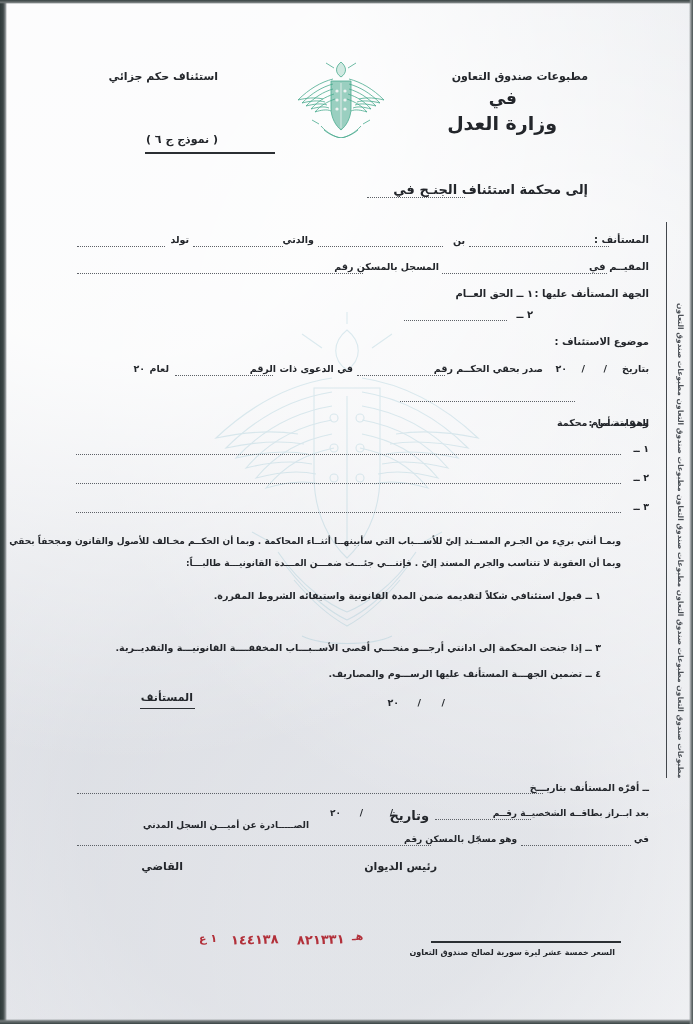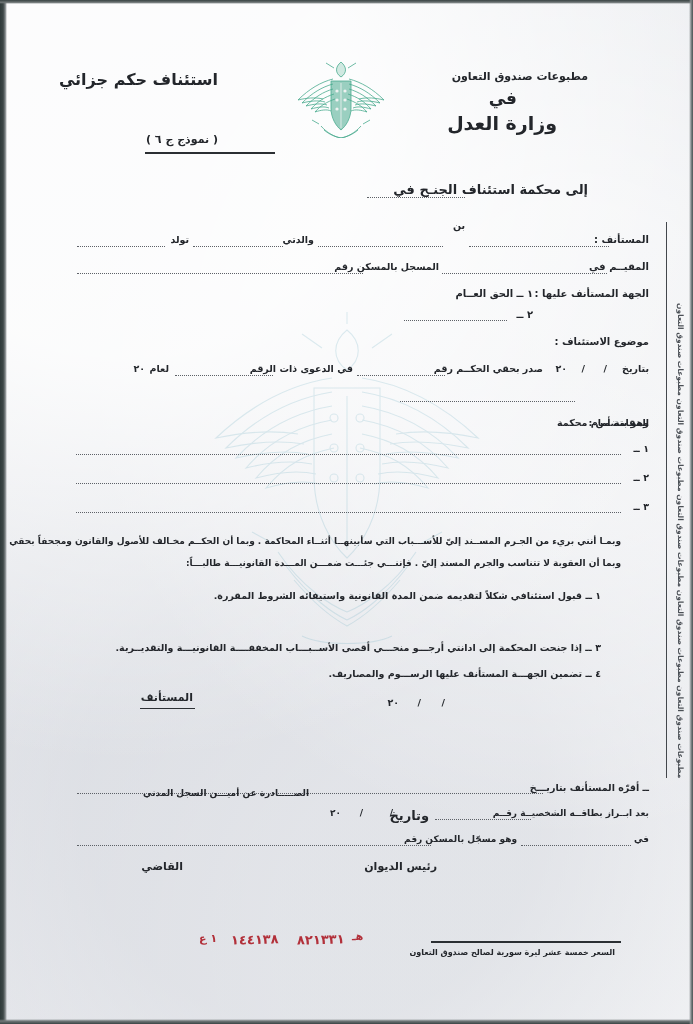--- a/index.html
+++ b/index.html
@@ -146,30 +146,30 @@
       <path d="M31 72 C37 77 43 79 48 80"></path>
       <path d="M65 72 C59 77 53 79 48 80"></path>
       <path d="M26 66 L19 62 M70 66 L77 62"></path>
     </g>
   </svg>
 
   <div class="t ar" style="right:105px;top:70px;font-size:11px;margin-left:48px;">مطبوعات صندوق التعاون</div>
   <div class="t ar" style="right:176px;top:88px;font-size:17px;">في</div>
   <div class="t ar" style="right:136px;top:112px;font-size:19px;">وزارة العدل</div>
 
-  <div class="t ar" style="right:475px;top:70px;font-size:16px;">استئناف حكم جزائي</div>
+  <div class="t ar" style="right:475px;top:70px;font-size:11px;">استئناف حكم جزائي</div>
   <div class="t ar" style="right:475px;top:133px;font-size:11px;">( نموذج ج ٦ )</div>
   <div class="rule" style="right:418px;top:152px;width:130px;"></div>
 
   <div class="t ar" style="right:105px;top:182px;font-size:13px;">إلى محكمة استئناف الجنـح في</div>
   <div class="dots" style="right:228px;top:197px;width:98px;"></div>
 
   <div class="t ar" style="right:44px;top:234px;font-size:10px;">المستأنف :</div>
   <div class="dots" style="right:84px;top:246px;width:140px;"></div>
-  <div class="t ar" style="right:228px;top:220px;font-size:9.5px;">بن</div>
+  <div class="t ar" style="right:228px;top:235px;font-size:9.5px;">بن</div>
   <div class="dots" style="right:250px;top:246px;width:125px;"></div>
   <div class="t ar" style="right:379px;top:234px;font-size:9.5px;">والدتي</div>
   <div class="dots" style="right:410px;top:246px;width:90px;"></div>
   <div class="t ar" style="right:504px;top:234px;font-size:9.5px;">تولد</div>
   <div class="dots" style="right:528px;top:246px;width:88px;"></div>
 
   <div class="t ar" style="right:44px;top:261px;font-size:10px;">المقيــم في</div>
   <div class="dots" style="right:86px;top:273px;width:165px;"></div>
   <div class="t ar" style="right:254px;top:261px;font-size:9.5px;">المسجل بالمسكن رقم</div>
   <div class="dots" style="right:330px;top:273px;width:286px;"></div>
@@ -221,21 +221,21 @@
 
   <div class="t ar" style="right:44px;top:782px;font-size:9.5px;">ــ أقرّه المستأنف بتاريـــخ</div>
   <div class="dots" style="right:150px;top:793px;width:466px;"></div>
 
   <div class="t ar" style="right:44px;top:808px;font-size:9px;">بعد ابــراز بطاقــه الشخصيــة رقــم</div>
   <div class="dots" style="right:162px;top:819px;width:96px;"></div>
   <div class="t ar" style="right:264px;top:808px;font-size:13px;text-align:center;">وتاريخ</div>
   <div class="t ar" style="right:300px;top:808px;font-size:9px;">/</div>
   <div class="t ar" style="right:330px;top:808px;font-size:9px;">/</div>
   <div class="t ar" style="right:352px;top:808px;font-size:9px;">٢٠</div>
-  <div class="t ar" style="right:384px;top:788px;font-size:9px;text-align:right;">الصـــــادرة عن أميـــن السجل المدني</div>
+  <div class="t ar" style="right:384px;top:820px;font-size:9px;text-align:right;">الصـــــادرة عن أميـــن السجل المدني</div>
 
   <div class="t ar" style="right:44px;top:834px;font-size:9px;">في</div>
   <div class="dots" style="right:62px;top:845px;width:110px;"></div>
   <div class="t ar" style="right:176px;top:834px;font-size:9px;">وهو مسجّل بالمسكن رقم</div>
   <div class="dots" style="right:262px;top:845px;width:354px;"></div>
 
   <div class="t ar" style="right:256px;top:860px;font-size:11px;">رئيس الديوان</div>
   <div class="t ar" style="right:510px;top:860px;font-size:11px;">القاضي</div>
 
   <div class="footer-rule" style="right:72px;top:941px;width:190px;"></div>

